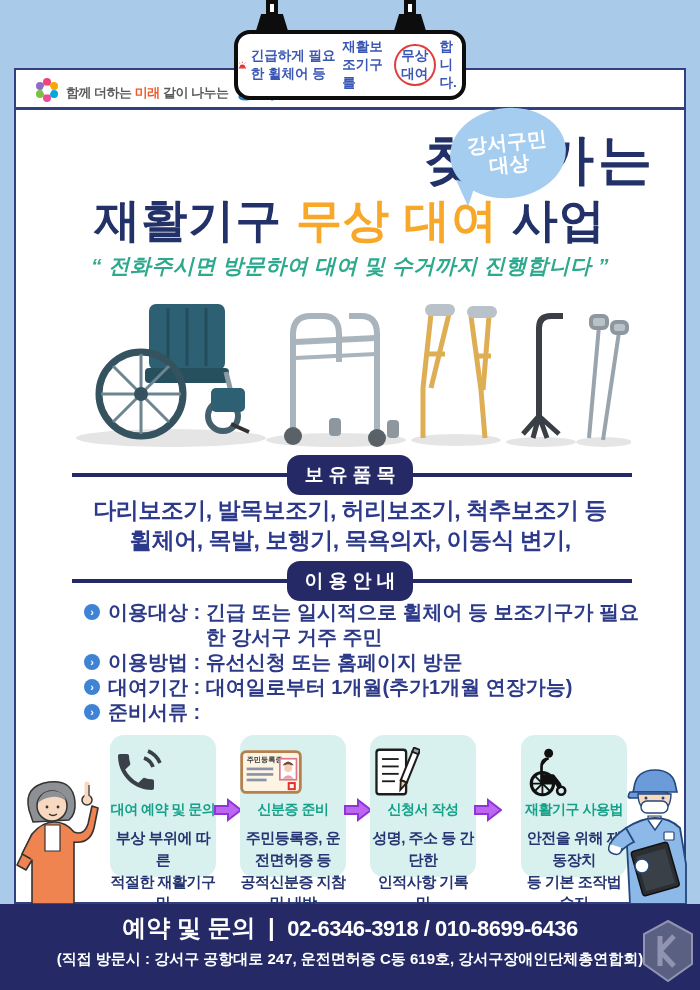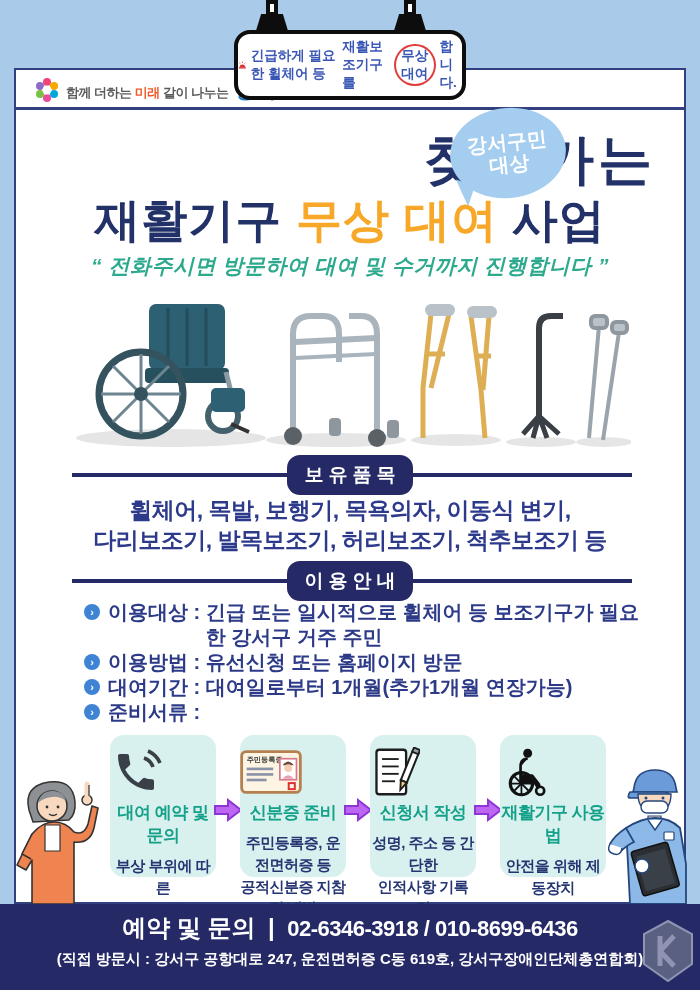--- a/index.html
+++ b/index.html
@@ -61,21 +61,21 @@
   .g-bullet { flex:0 0 16px; height:16px; margin:4px 8px 0 0; border-radius:50%; background:#3e83d4;
               color:#fff; font-size:11px; line-height:16px; text-align:center; font-weight:bold; }
   .g-label { white-space:nowrap; }
   .g-sep { white-space:pre; }
   .g-text { flex:1; }
 
   
   .step { position:absolute; top:665px; width:106px; height:142px; background:#d8f0ee; border-radius:14px;
           text-align:center; padding-top:8px; }
   .step-icon { height:58px; display:flex; align-items:center; justify-content:flex-start; }
-  .step-title { font-size:17px; font-weight:800; color:#13a189; letter-spacing:-0.5px; }
+  .step-title { font-size:14px; font-weight:800; color:#13a189; letter-spacing:-0.5px; }
   .step-body { font-size:15px; font-weight:bold; color:#243572; margin-top:8px; line-height:1.45;
                white-space:pre-line; letter-spacing:-0.5px; }
   .arrow { position:absolute; top:728px; }
 
   
   .grandma { position:absolute; left:2px; top:772px; z-index:15; }
   .worker { position:absolute; right:0; top:762px; z-index:15; }
 
   
   .band { position:absolute; left:0; top:904px; width:700px; height:86px; background:#252a66; z-index:20; }
@@ -204,22 +204,22 @@
         <line x1="528" y1="34" x2="518" y2="146"></line>
         <line x1="548" y1="40" x2="532" y2="148"></line>
         <rect x="520" y="24" width="16" height="12" rx="4" fill="#b9c2c9" stroke="#8e979e"></rect>
         <rect x="541" y="30" width="15" height="11" rx="4" fill="#b9c2c9" stroke="#8e979e"></rect>
       </g>
     </svg>
 
     <div class="sec-line" style="top:403px;"></div>
     <div class="sec-pill" style="top:385px;">보유품목</div>
     <div class="items-text">
+      <div>다리보조기, 발목보조기, 허리보조기, 척추보조기 등</div>
       <div>휠체어, 목발, 보행기, 목욕의자, 이동식 변기,</div>
-      <div>다리보조기, 발목보조기, 허리보조기, 척추보조기 등</div>
     </div>
 
     <div class="sec-line" style="top:509px;"></div>
     <div class="sec-pill" style="top:491px;">이용안내</div>
     <div class="guide-list">
       <div class="g-row">
         <span class="g-bullet">›</span>
         <span class="g-label">이용대상</span>
         <span class="g-sep"> : </span>
         <span class="g-text">긴급 또는 일시적으로 휠체어 등 보조기구가 필요한 강서구 거주 주민</span>
@@ -303,21 +303,21 @@
       </div>
       <div class="step-title">신청서 작성</div>
       <div class="step-body">성명, 주소 등 간단한
 인적사항 기록 및
 대여 기간 작성</div>
     </div>
     <svg class="arrow" style="left:458px;" width="28" height="24" viewBox="0 0 28 24">
       <polygon points="1,8 14,8 14,2 27,12 14,22 14,16 1,16" fill="#bd66f2" stroke="#8e35d6" stroke-width="2"></polygon>
     </svg>
 
-    <div class="step" style="left:484px;">
+    <div class="step" style="left:505px;">
       <div class="step-icon">
         <svg width="50" height="50" viewBox="0 0 56 56">
           <circle cx="31" cy="7" r="5" fill="#111"></circle>
           <path d="M31 13 q-8 0 -8 9 v10 h13 l7 9 q2 2.6 -0.6 4.4 L39 40 H23 v-18" fill="#111" stroke="#111" stroke-width="3" stroke-linejoin="round"></path>
           <circle cx="24" cy="41" r="12.5" fill="none" stroke="#111" stroke-width="3.5"></circle>
           <g stroke="#111" stroke-width="2">
               <line x1="24" y1="29" x2="24" y2="53"></line>
               <line x1="12" y1="41" x2="36" y2="41"></line>
               <line x1="16" y1="33" x2="32" y2="49"></line>
               <line x1="32" y1="33" x2="16" y2="49"></line>

